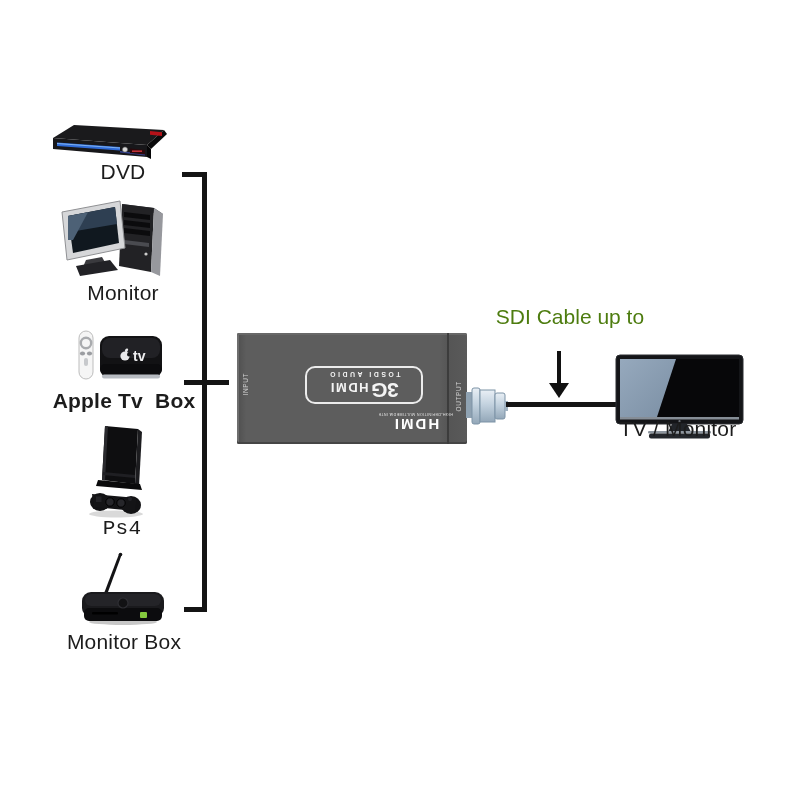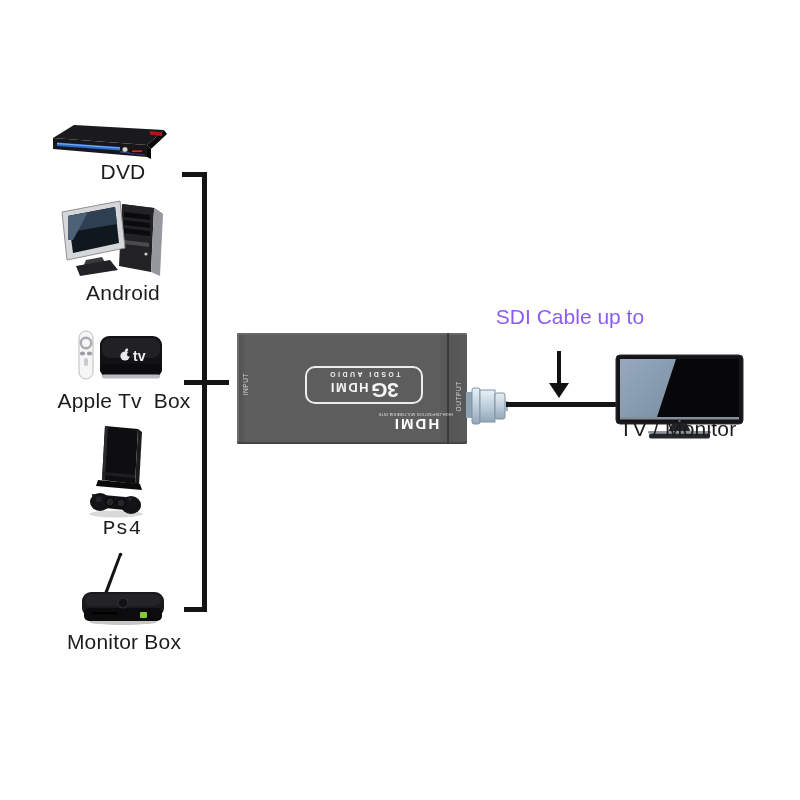--- a/index.html
+++ b/index.html
@@ -24,21 +24,21 @@
   .bsub{font-size:6.8px;font-weight:700;letter-spacing:2.6px;margin-top:1px;white-space:nowrap;}
   .vlabel{position:absolute;font-size:6.5px;color:#cfcfcf;letter-spacing:.6px;
           transform:rotate(-90deg);white-space:nowrap;}
   .hdmilogo{position:absolute;left:142px;top:79px;width:74px;transform:rotate(180deg);
             text-align:center;color:#fff;}
   .hdmitxt{font-size:15px;font-weight:700;letter-spacing:2px;line-height:14px;}
   .hdmitag{font-size:3.6px;letter-spacing:.4px;color:#e3e3e3;white-space:nowrap;
            overflow:hidden;margin-top:1px;}
   
   .sdinote{position:absolute;left:478px;top:305px;width:184px;text-align:center;
-           font-size:21px;color:#8b5cf6;line-height:23px;}
+           font-size:21px;color:#4d7c0f;line-height:23px;}
   .arrow-shaft{position:absolute;left:557px;top:351px;width:4px;height:33px;background:#111;}
   .arrow-head{position:absolute;left:549px;top:383px;width:0;height:0;
               border-left:10px solid transparent;border-right:10px solid transparent;
               border-top:15px solid #111;}
 </style>
 </head>
 <body>
 
 <div id="canvas">
 
@@ -66,38 +66,38 @@
     <polygon points="64,32 90,35 90,40 64,37" fill="#0b0b0d"></polygon>
     <polygon points="64,44 89,47 89,51 64,48" fill="#4a4b50"></polygon>
     <circle cx="86" cy="58" r="1.6" fill="#cccccc"></circle>
     <polygon points="2,16 60,5 65,52 7,64" fill="#d6d7d9" stroke="#8f9093" stroke-width="1"></polygon>
     <polygon points="8,20 55,11 59,47 13,57" fill="#10181f"></polygon>
     <polygon points="8,20 55,11 57,28 10,36" fill="#2e3f52"></polygon>
     <polygon points="8,20 28,16.2 13,44 8,44" fill="#4d6176"></polygon>
     <polygon points="26,64 42,61 46,68 23,71" fill="#3a3a3e"></polygon>
     <polygon points="16,70 50,64 58,74 20,80" fill="#222226"></polygon>
   </svg>
-  <div class="dlabel" style="left:40px;top:281px;width:166px;">Android</div>
+  <div class="dlabel" style="left:40px;top:281px;width:166px;">Monitor</div>
 
   <svg class="abs" style="left:66px;top:328px;" width="102" height="60" viewBox="0 0 102 60">
     <rect x="13" y="3" width="14" height="48" rx="7" fill="#f5f5f5" stroke="#bdbdbd" stroke-width="1"></rect>
     <circle cx="20" cy="15" r="5.2" fill="none" stroke="#a9abae" stroke-width="2.4"></circle>
     <ellipse cx="16.5" cy="25.5" rx="2.6" ry="1.9" fill="#9b9da1"></ellipse>
     <ellipse cx="23.5" cy="25.5" rx="2.6" ry="1.9" fill="#9b9da1"></ellipse>
     <rect x="18" y="30" width="4" height="8" rx="2" fill="#c7c9cc"></rect>
     <rect x="34" y="8" width="62" height="42" rx="9" fill="#121214"></rect>
     <rect x="36" y="10" width="58" height="20" rx="8" fill="#212125"></rect>
     <rect x="36" y="46.5" width="58" height="4" rx="2" fill="#b7bbc1"></rect>
     <rect x="34" y="36" width="62" height="10" rx="5" fill="#0c0c0e"></rect>
     <circle cx="59" cy="28" r="4.6" fill="#e8e8ea"></circle>
     <circle cx="63" cy="26.6" r="2" fill="#121214"></circle>
     <ellipse cx="60.5" cy="22.3" rx="1.4" ry="2" transform="rotate(32 60.5 22.3)" fill="#e8e8ea"></ellipse>
     <text x="67" y="33" font-family="Liberation Sans, sans-serif" font-size="14" font-weight="700" fill="#ededef">tv</text>
   </svg>
-  <div class="dlabel" style="left:40px;top:389px;width:168px;">Apple Tv  Box</div>
+  <div class="dlabel" style="left:40px;top:389px;width:168px;font-weight:bold;">Apple Tv  Box</div>
 
   <svg class="abs" style="left:78px;top:424px;" width="82" height="96" viewBox="0 0 82 96">
     <polygon points="27,2 60,5 57,60 24,56" fill="#0e0e10"></polygon>
     <polygon points="27,2 30,2.3 27,56.3 24,56" fill="#2a2a2e"></polygon>
     <polygon points="60,5 64,8 61,62 57,60" fill="#1c1c1f"></polygon>
     <polygon points="25,48 57,51 57,54 25,51" fill="#1f1f23"></polygon>
     <polygon points="20,56 62,60 64,66 18,62" fill="#0a0a0b"></polygon>
     <ellipse cx="38" cy="90" rx="27" ry="3.5" fill="#000" opacity=".15"></ellipse>
     <ellipse cx="22" cy="78" rx="10" ry="9" fill="#121214"></ellipse>
     <ellipse cx="53" cy="81" rx="10" ry="9" fill="#121214"></ellipse>

